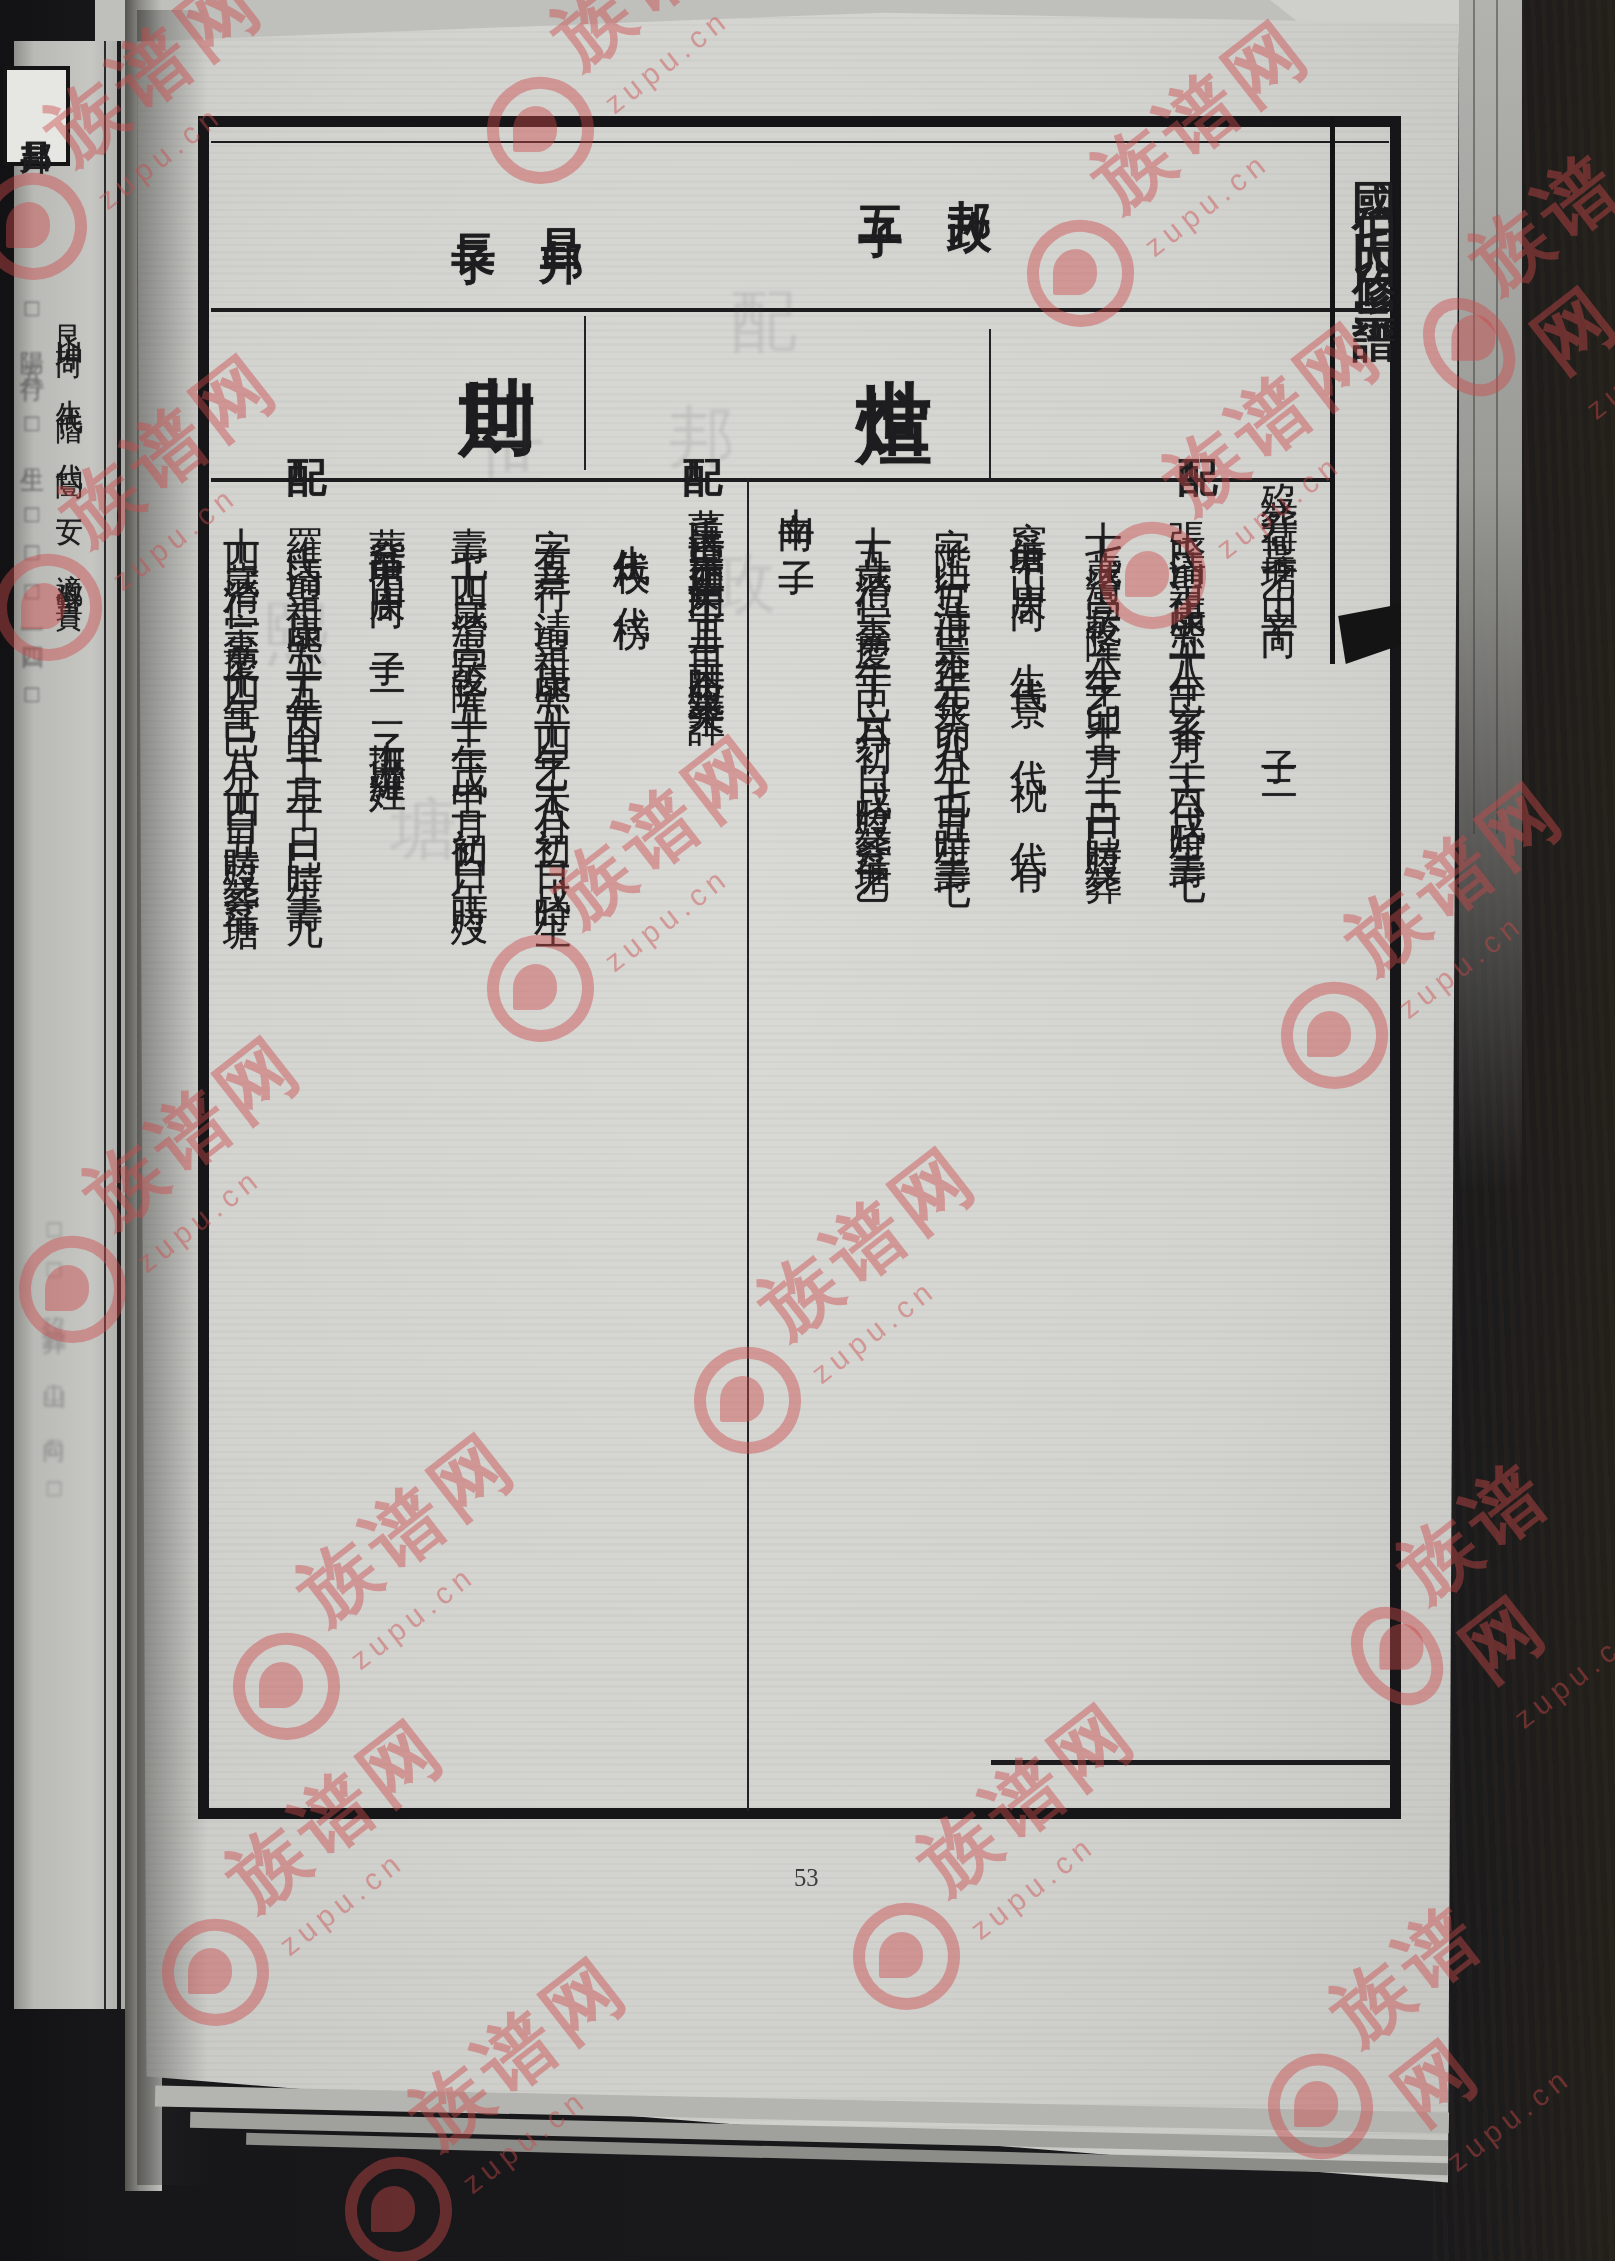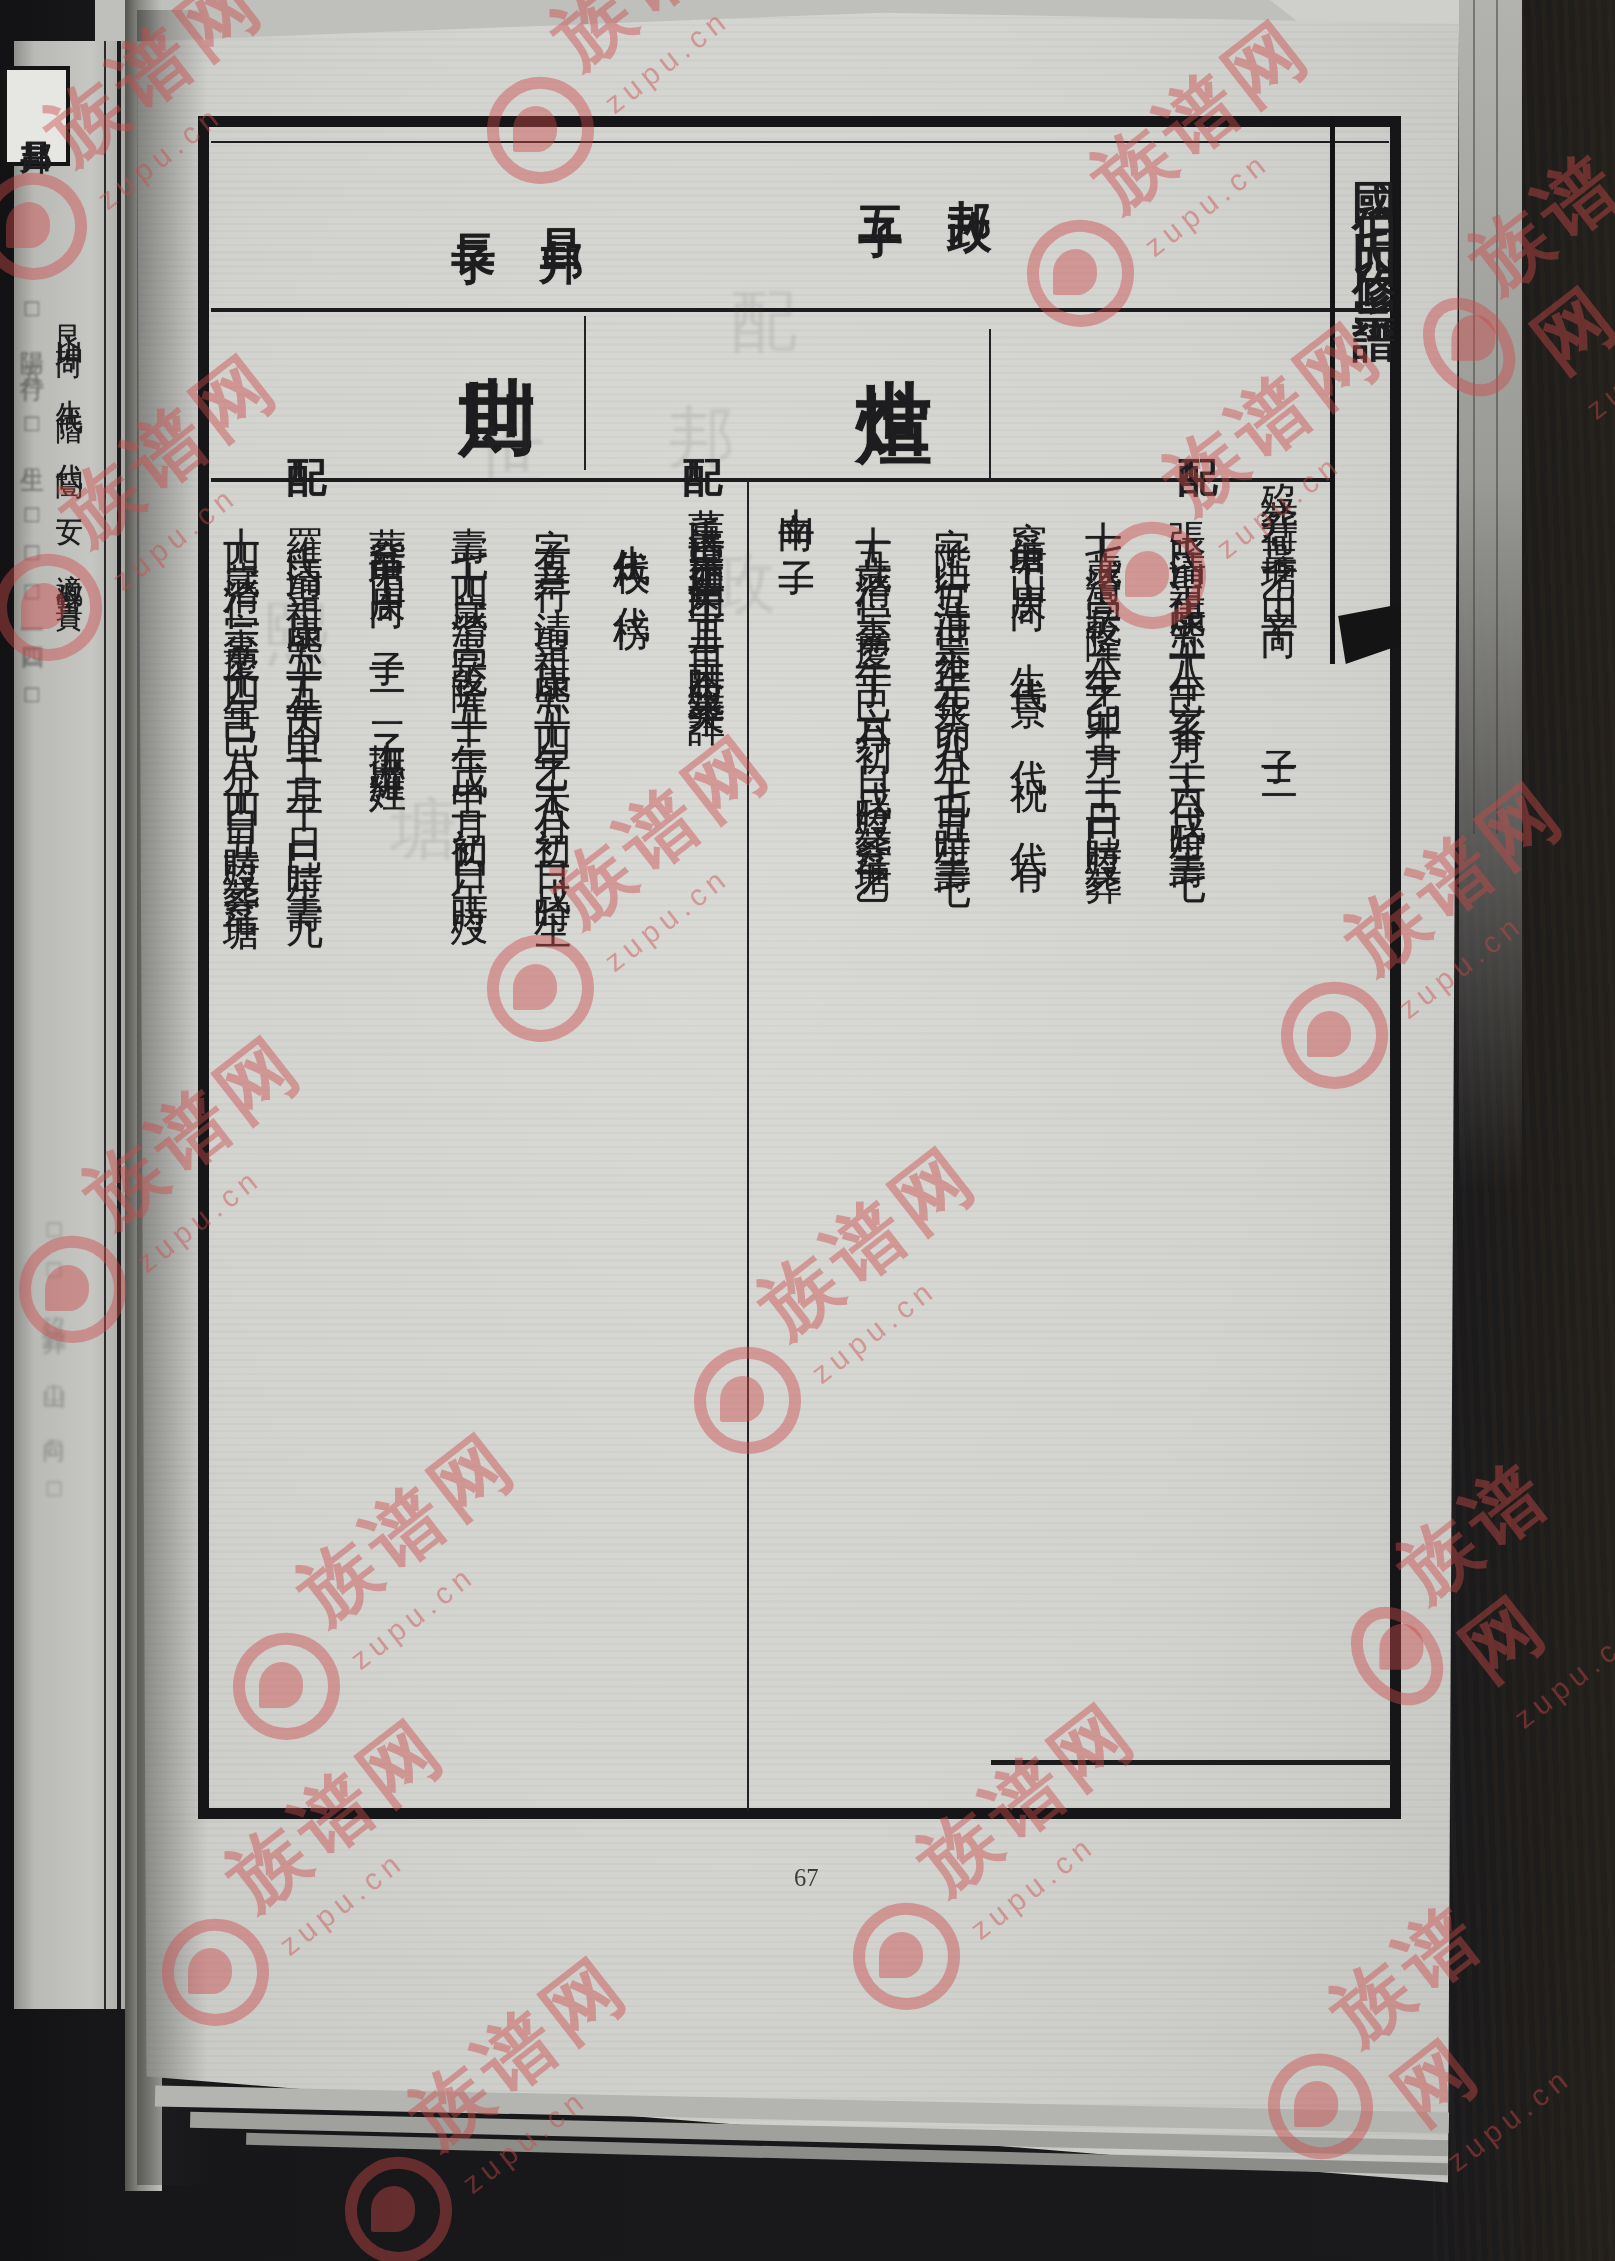--- a/index.html
+++ b/index.html
@@ -146,21 +146,21 @@
   <div class="vtxt bodycol" style="position:absolute;left:771px;top:479px;letter-spacing:4px;">山辛向　子二</div>
   <div class="vtxt bodycol" style="position:absolute;left:681px;top:479px;letter-spacing:8.7px;">董氏清世宗雍正四年丙午十一月十三日未時生歿葬未詳</div>
   <div class="vtxt bodycol" style="position:absolute;left:606px;top:516px;letter-spacing:6.3px;">生代枚　代榜</div>
 
   <div class="vtxt bodycol" style="position:absolute;left:527px;top:498px;letter-spacing:16.7px;">字有章行一清聖祖康熙五十四年乙未八月初二日戌時生</div>
   <div class="vtxt bodycol" style="position:absolute;left:444px;top:498px;letter-spacing:16.7px;">壽七十四歲清高宗乾隆五十三年戊申二月初四日午時歿</div>
   <div class="vtxt bodycol" style="position:absolute;left:362px;top:498px;letter-spacing:11px;">葬窰塘甲山庚向　子三　三子撫出羅姓</div>
   <div class="vtxt bodycol" style="position:absolute;left:279px;top:498px;letter-spacing:16.7px;">羅氏清聖祖康熙五十五年丙申十二月十一日巳時生壽九</div>
   <div class="vtxt bodycol" style="position:absolute;left:216px;top:498px;letter-spacing:16.7px;">十四歲清仁宗嘉慶十四年己巳八月十四日丑時歿葬窰塘</div>
 
-  <div class="page-num">67</div>
+  <div class="page-num">53</div>
 
   <div id="ghost-layer">
       <span class="ghost" style="left: 657px; top: 349px;">邦</span>
       <span class="ghost" style="left: 698px; top: 500px;">政</span>
       <span class="ghost" style="left: 467px; top: 367px;">世</span>
       <span class="ghost" style="left: 252px; top: 548px;">熙</span>
       <span class="ghost" style="left: 379px; top: 738px;">塘</span>
       <span class="ghost" style="left: 719px; top: 238px;">配</span>
     </div>
   <div id="wm-layer">

